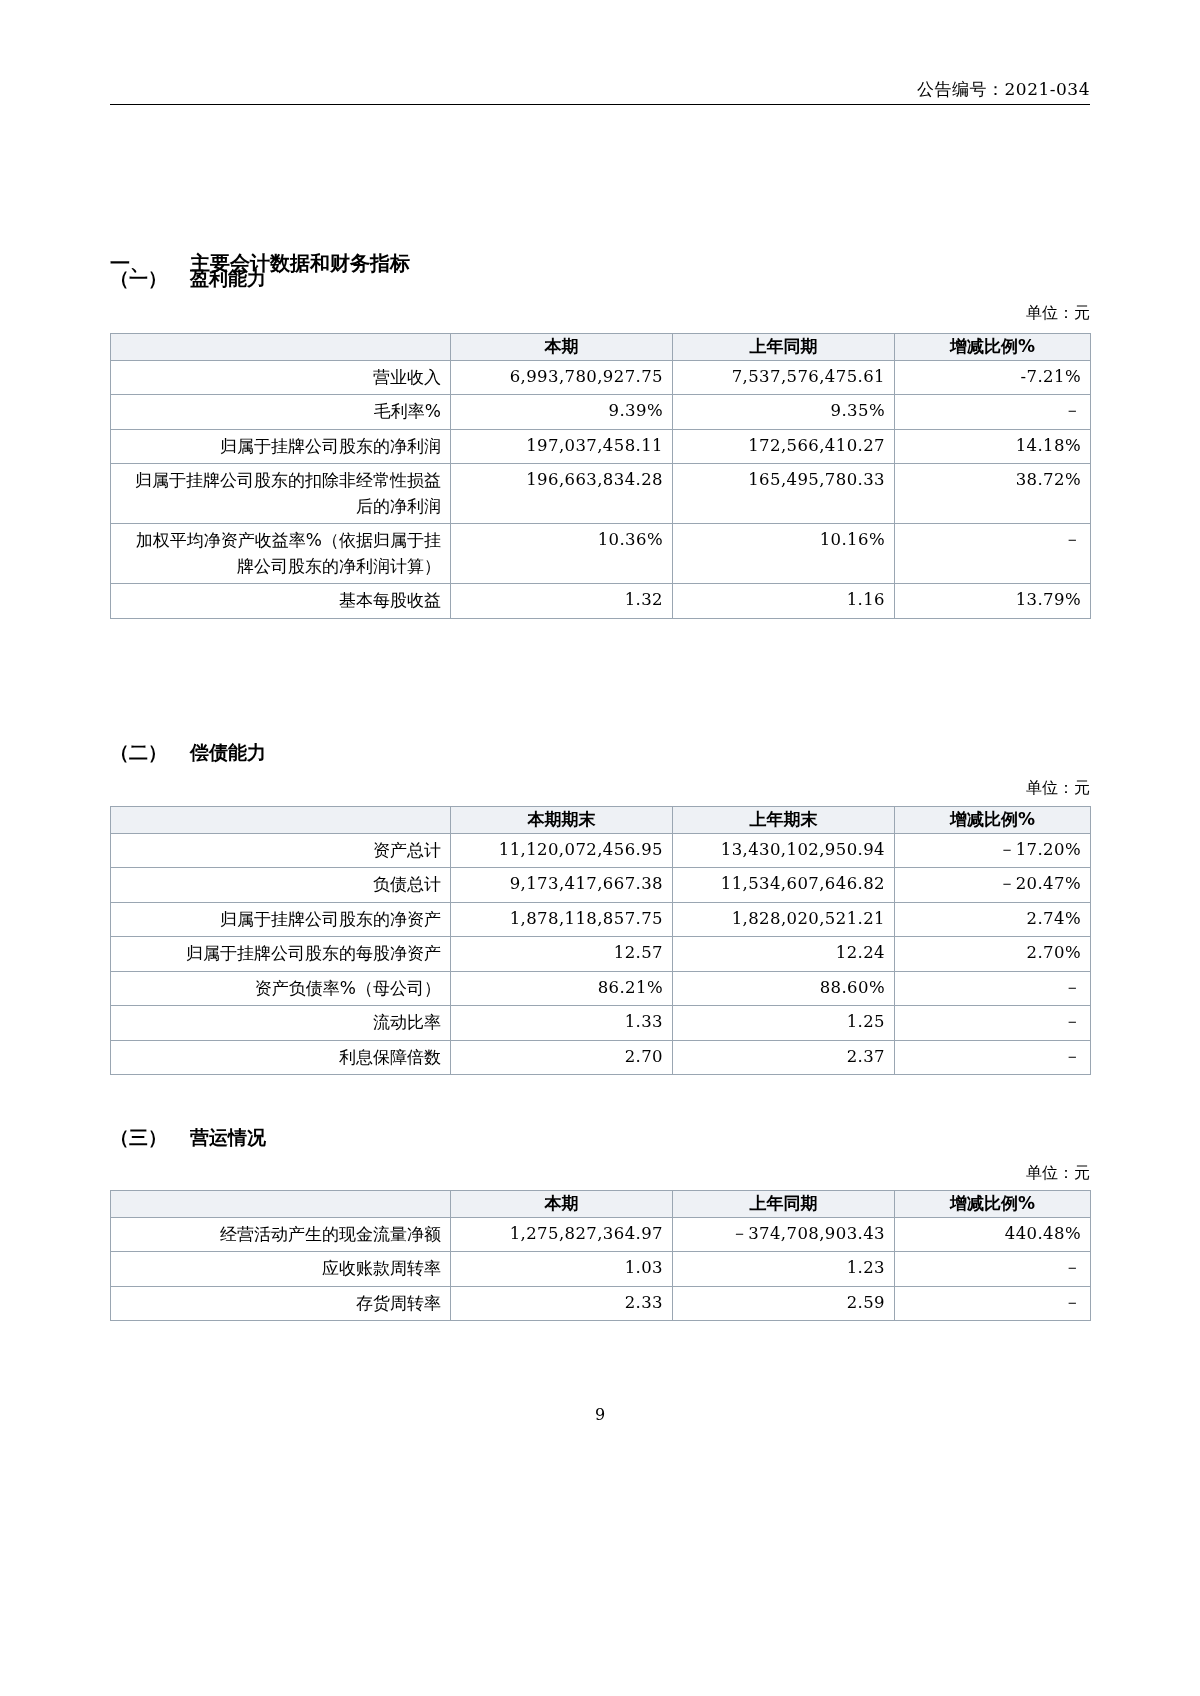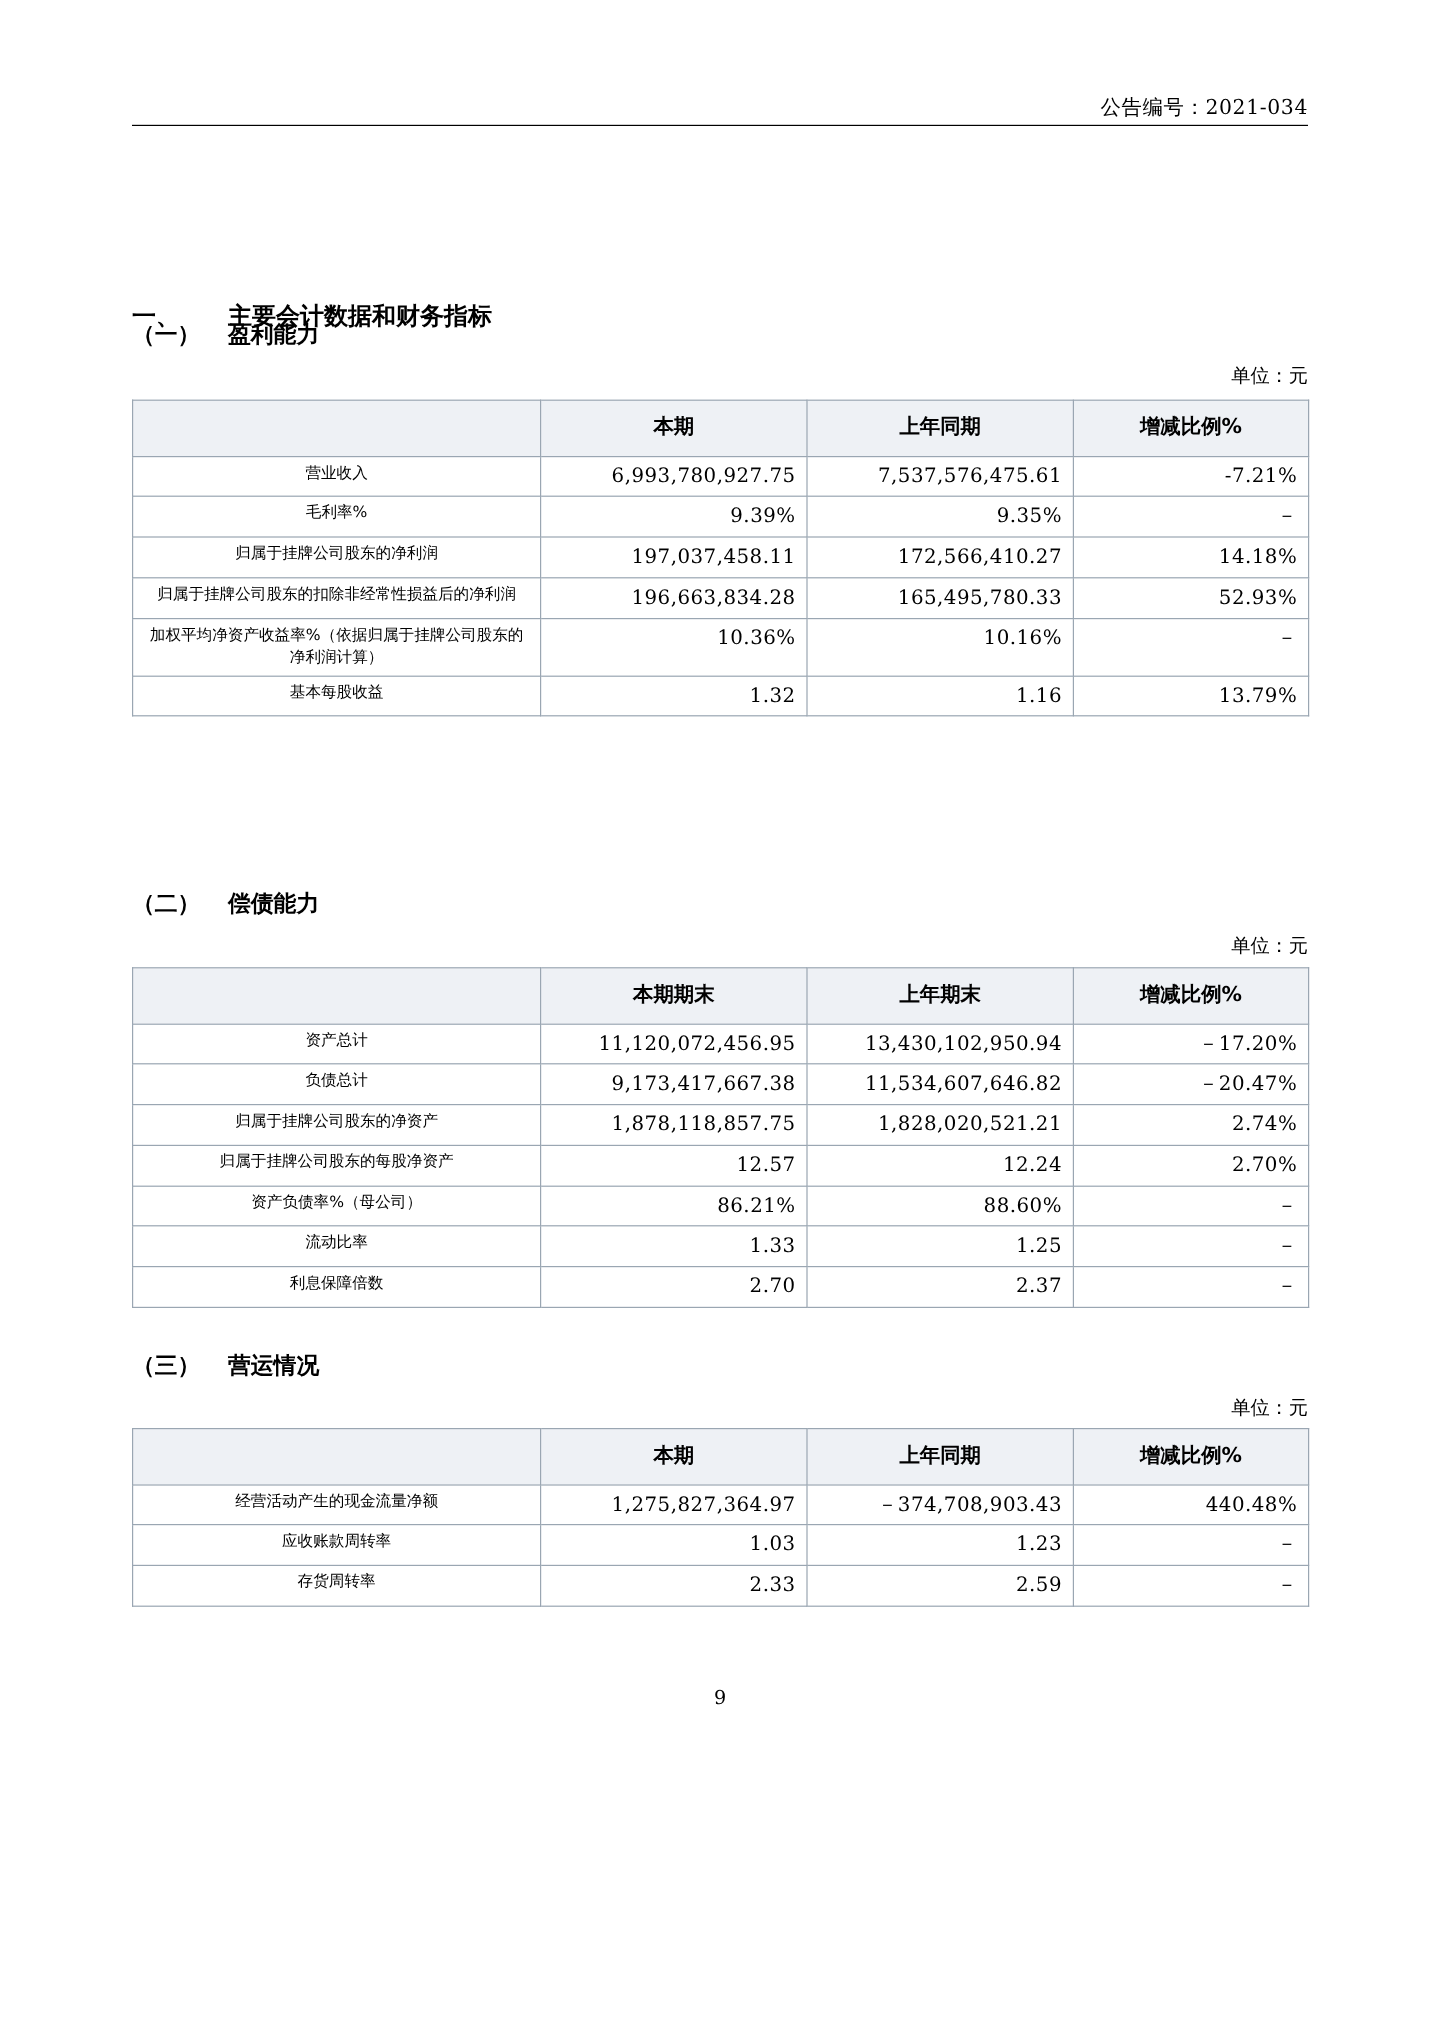--- a/index.html
+++ b/index.html
@@ -87,26 +87,26 @@
     padding: 4px 9px;
     vertical-align: top;
     line-height: 1.5;
   }
   table.fin thead th {
     background: #eef1f5;
     text-align: center;
     font-weight: bold;
     font-family: "DejaVu Sans", sans-serif;
     font-size: 17px;
-    padding: 10px 9px;
+    padding: 0 9px;
   }
   table.fin td.label {
-    text-align: center;
-    font-family: "DejaVu Sans", sans-serif;
-    font-size: 13px;
+    text-align: right;
+    font-family: "DejaVu Sans", sans-serif;
+    font-size: 17px;
   }
   table.fin td.val {
     text-align: right;
     font-family: "DejaVu Serif", serif;
     letter-spacing: 0.4px;
   }
   col.c1 { width: 340px; }
   col.c2 { width: 222px; }
   col.c3 { width: 222px; }
   col.c4 { width: 196px; }
@@ -170,21 +170,21 @@
       <tr>
         <td class="label">归属于挂牌公司股东的净利润</td>
         <td class="val">197,037,458.11</td>
         <td class="val">172,566,410.27</td>
         <td class="val">14.18%</td>
       </tr>
       <tr>
         <td class="label">归属于挂牌公司股东的扣除非经常性损益后的净利润</td>
         <td class="val">196,663,834.28</td>
         <td class="val">165,495,780.33</td>
-        <td class="val">52.93%</td>
+        <td class="val">38.72%</td>
       </tr>
       <tr>
         <td class="label">加权平均净资产收益率%（依据归属于挂牌公司股东的净利润计算）</td>
         <td class="val">10.36%</td>
         <td class="val">10.16%</td>
         <td class="val">－</td>
       </tr>
       <tr>
         <td class="label">基本每股收益</td>
         <td class="val">1.32</td>

